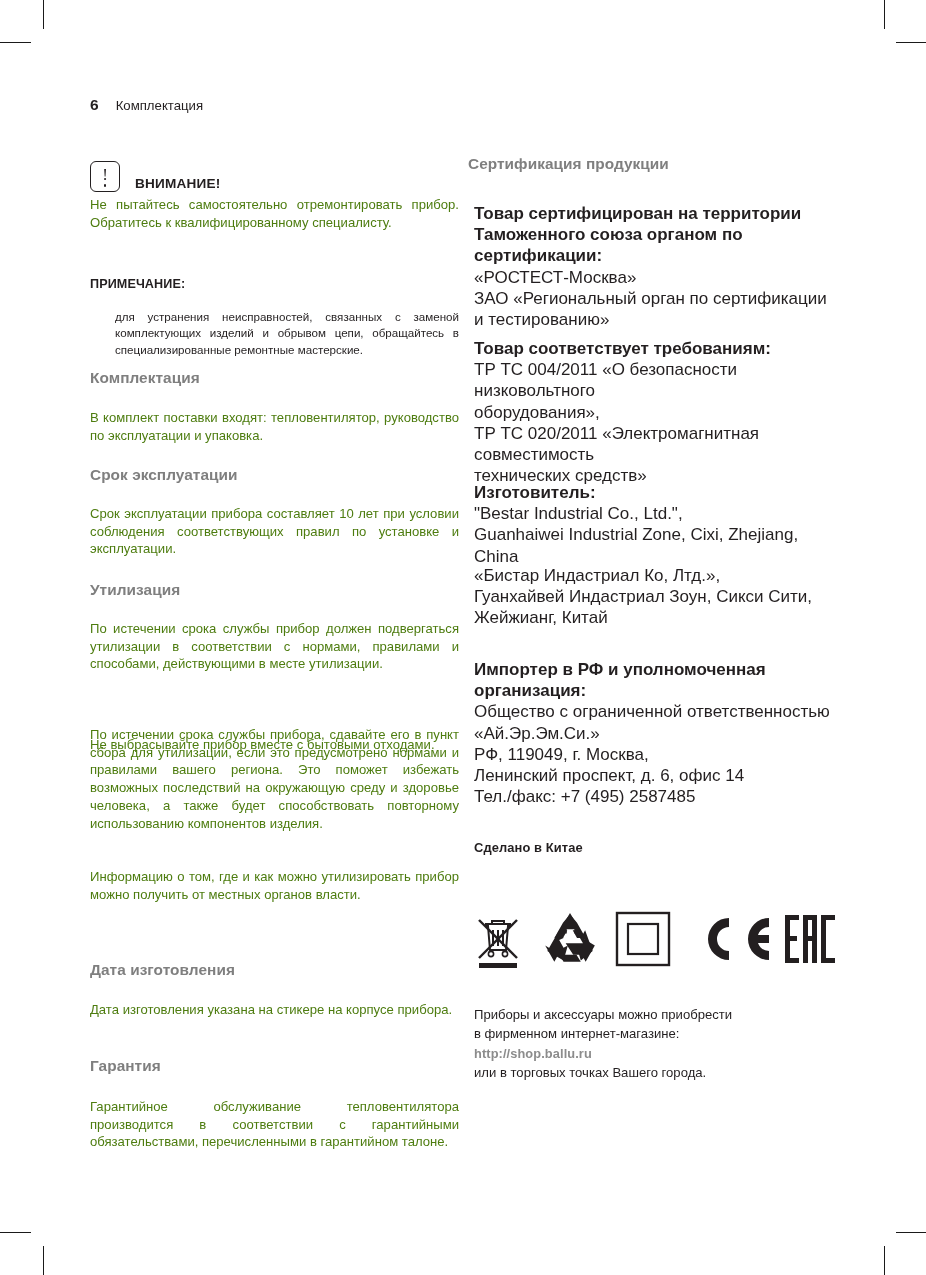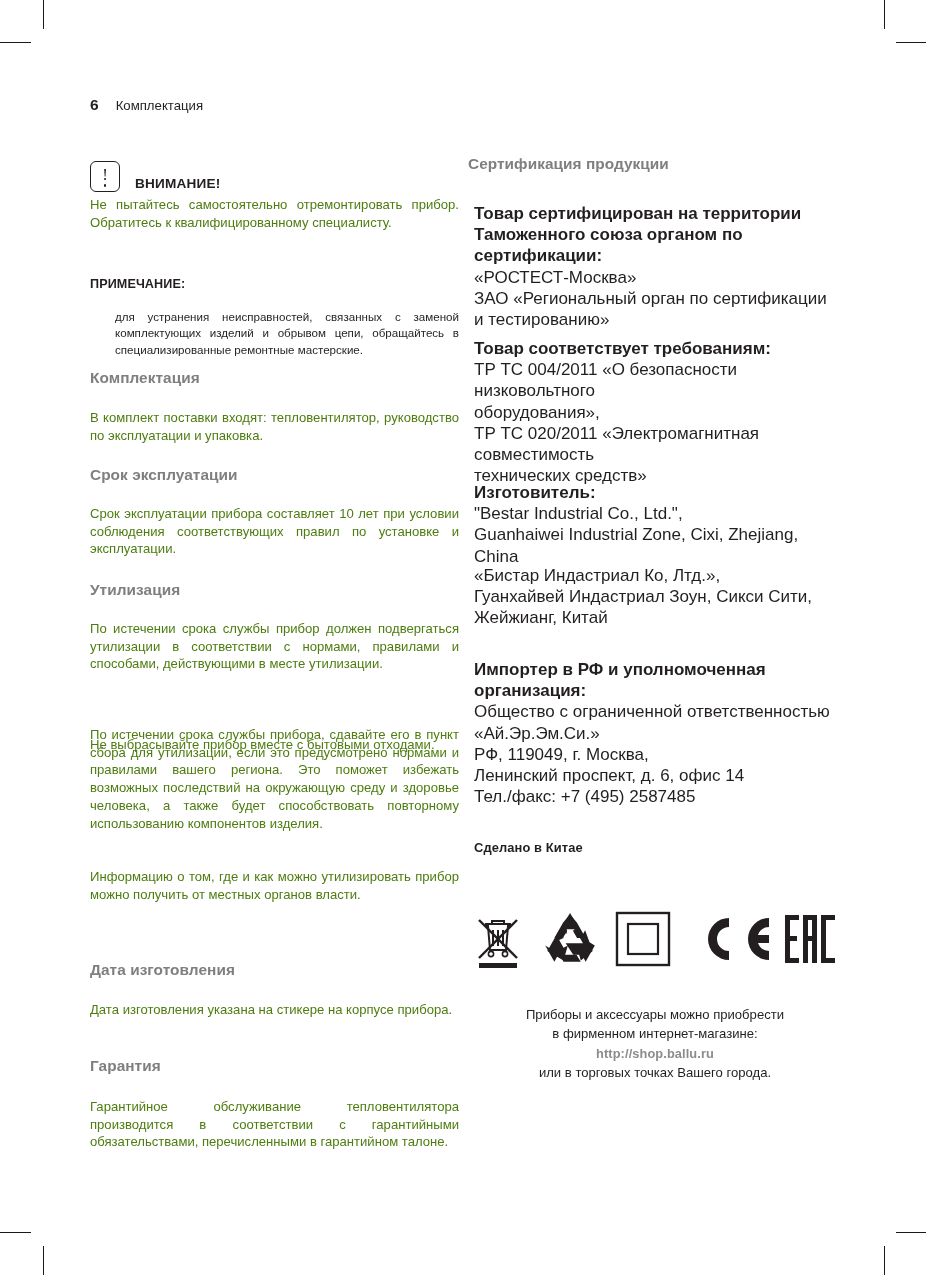--- a/index.html
+++ b/index.html
@@ -148,21 +148,21 @@
     height: 62px;
   }
   .sym { position: absolute; }
 
   
   .promo {
     position: absolute;
     left: 474px;
     top: 1005px;
     width: 362px;
-    text-align: center;
+    text-align: left;
     font-size: 13.1px;
     line-height: 19.4px;
     color: #231f20;
   }
   .promo .url {
     display: block;
     color: #8c8c8c;
     font-weight: 700;
     font-size: 12.8px;
     letter-spacing: .1px;

